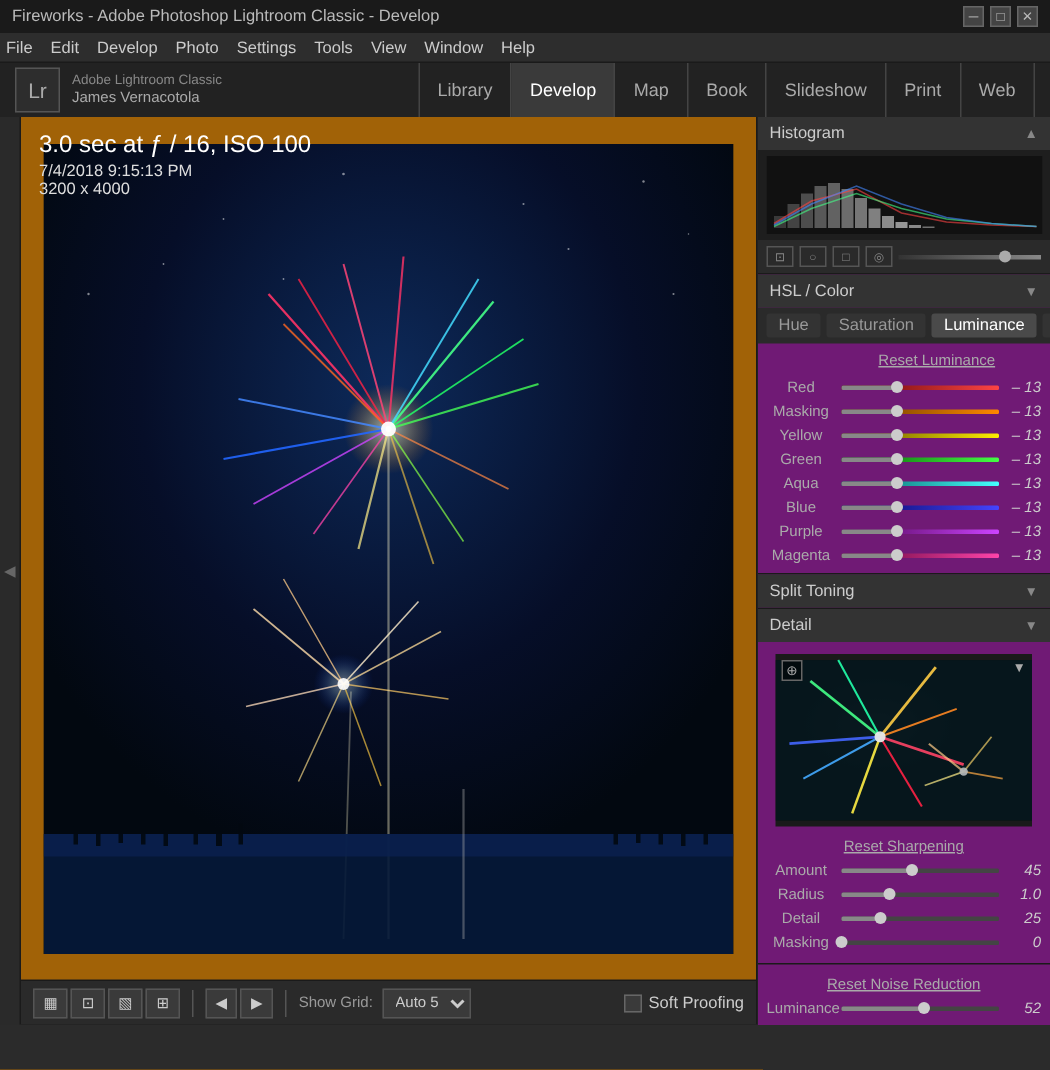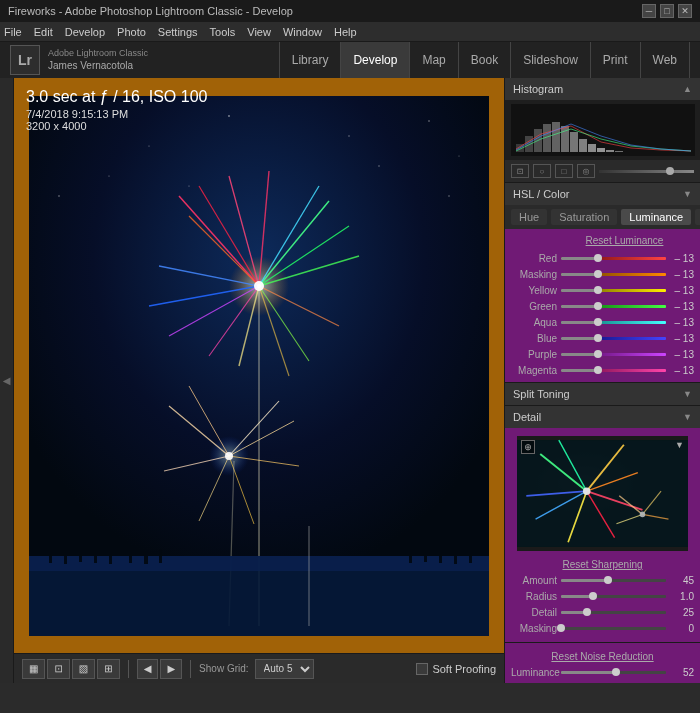--- a/index.html
+++ b/index.html
@@ -54,21 +54,21 @@
       display: flex;
       align-items: center;
       padding: 0 10px;
       gap: 0;
     }
     .lr-logo {
       width: 30px; height: 30px;
       background: #2d2d2d;
       border: 1px solid #555;
       display: flex; align-items: center; justify-content: center;
-      font-size: 14px; font-weight: bold; color: #aaa;
+      font-size: 14px; font-weight: normal; color: #aaa;
       margin-right: 8px;
     }
     .nav-user {
       font-size: 10px;
       color: #aaa;
       margin-right: auto;
       line-height: 1.3;
     }
     .nav-user .brand { font-size: 9px; color: #888; }
     .nav-links {
@@ -276,21 +276,21 @@
 
     .slider-row {
       display: flex;
       align-items: center;
       height: 16px;
       padding: 0 6px;
       gap: 4px;
     }
     .slider-label {
       width: 46px;
-      text-align: right;
+      text-align: center;
       font-size: 10px;
       color: #aaa;
     }
     .slider-track {
       flex: 1;
       height: 3px;
       background: #444;
       position: relative;
       border-radius: 1px;
     }
@@ -305,20 +305,21 @@
       border-radius: 50%;
       position: absolute;
       top: -2.5px;
       transform: translateX(-50%);
     }
     .slider-value {
       width: 24px;
       text-align: right;
       font-size: 10px;
       color: #ccc;
+      font-style: italic;
     }
 
     
     .track-red { background: linear-gradient(to right, #550000, #ff4444); }
     .track-orange { background: linear-gradient(to right, #553300, #ff8800); }
     .track-yellow { background: linear-gradient(to right, #554400, #ffee00); }
     .track-green { background: linear-gradient(to right, #005500, #44ff44); }
     .track-aqua { background: linear-gradient(to right, #005555, #44ffff); }
     .track-blue { background: linear-gradient(to right, #000055, #4444ff); }
     .track-purple { background: linear-gradient(to right, #440044, #cc44ff); }

